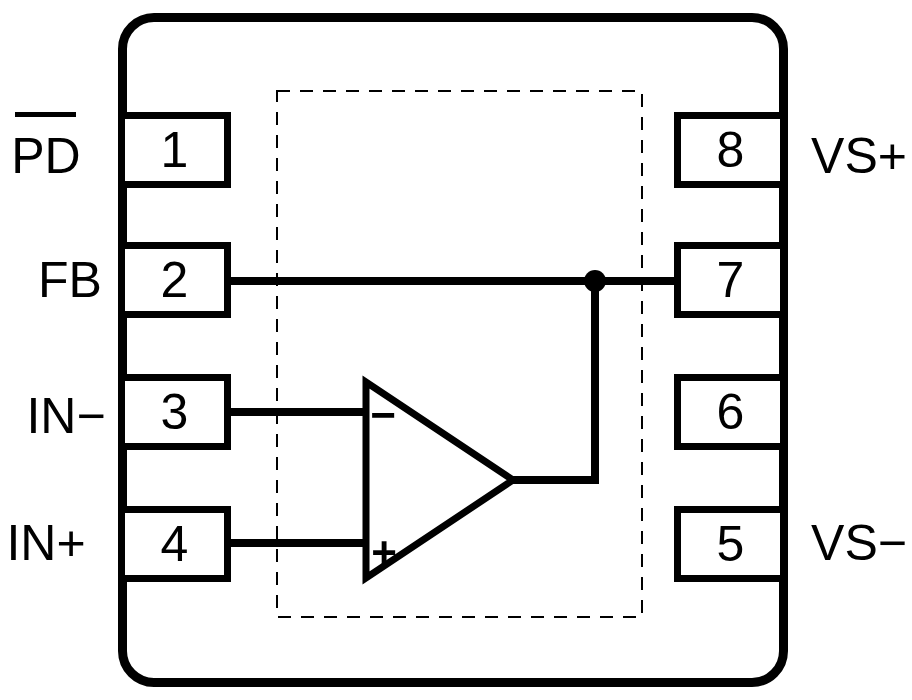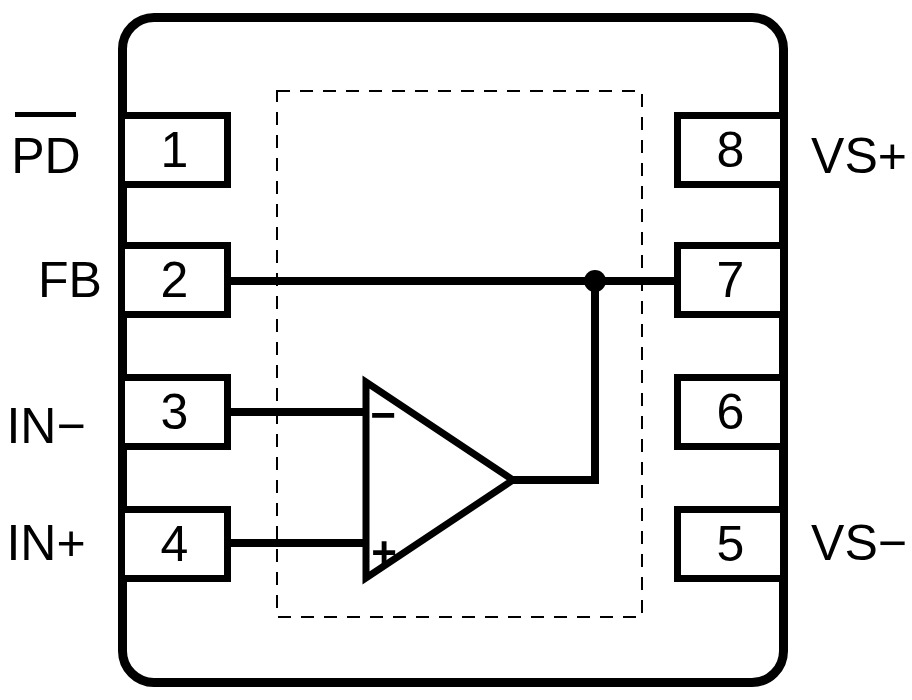--- a/index.html
+++ b/index.html
@@ -20,21 +20,21 @@
   }
   .pin-left{left:118px;}
   .pin-right{left:674px;}
   .row1{top:112px;} .row2{top:242px;} .row3{top:374px;} .row4{top:506px;}
   .pin-label{
     position:absolute;height:54px;line-height:54px;font-size:50px;
     text-align:center;white-space:nowrap;
   }
   .label-left{left:0;width:92px;}
   .label-right{left:806px;width:106px;}
-  .lrow1{top:129px;} .lrow2{top:253px;margin-left:24px;} .lrow3{top:399px;} .lrow4{top:516px;}
+  .lrow1{top:129px;} .lrow2{top:253px;margin-left:24px;} .lrow3{top:389px;padding-left:20px;} .lrow4{top:516px;}
   .pd-overline{position:absolute;left:15px;top:112px;width:61px;height:5px;background:#000;}
   .opamp-sign{font-size:44px;font-weight:bold;}
 </style>
 </head>
 <body>
 
 <div class="canvas">
 
   <div class="chip-body"></div>
 

